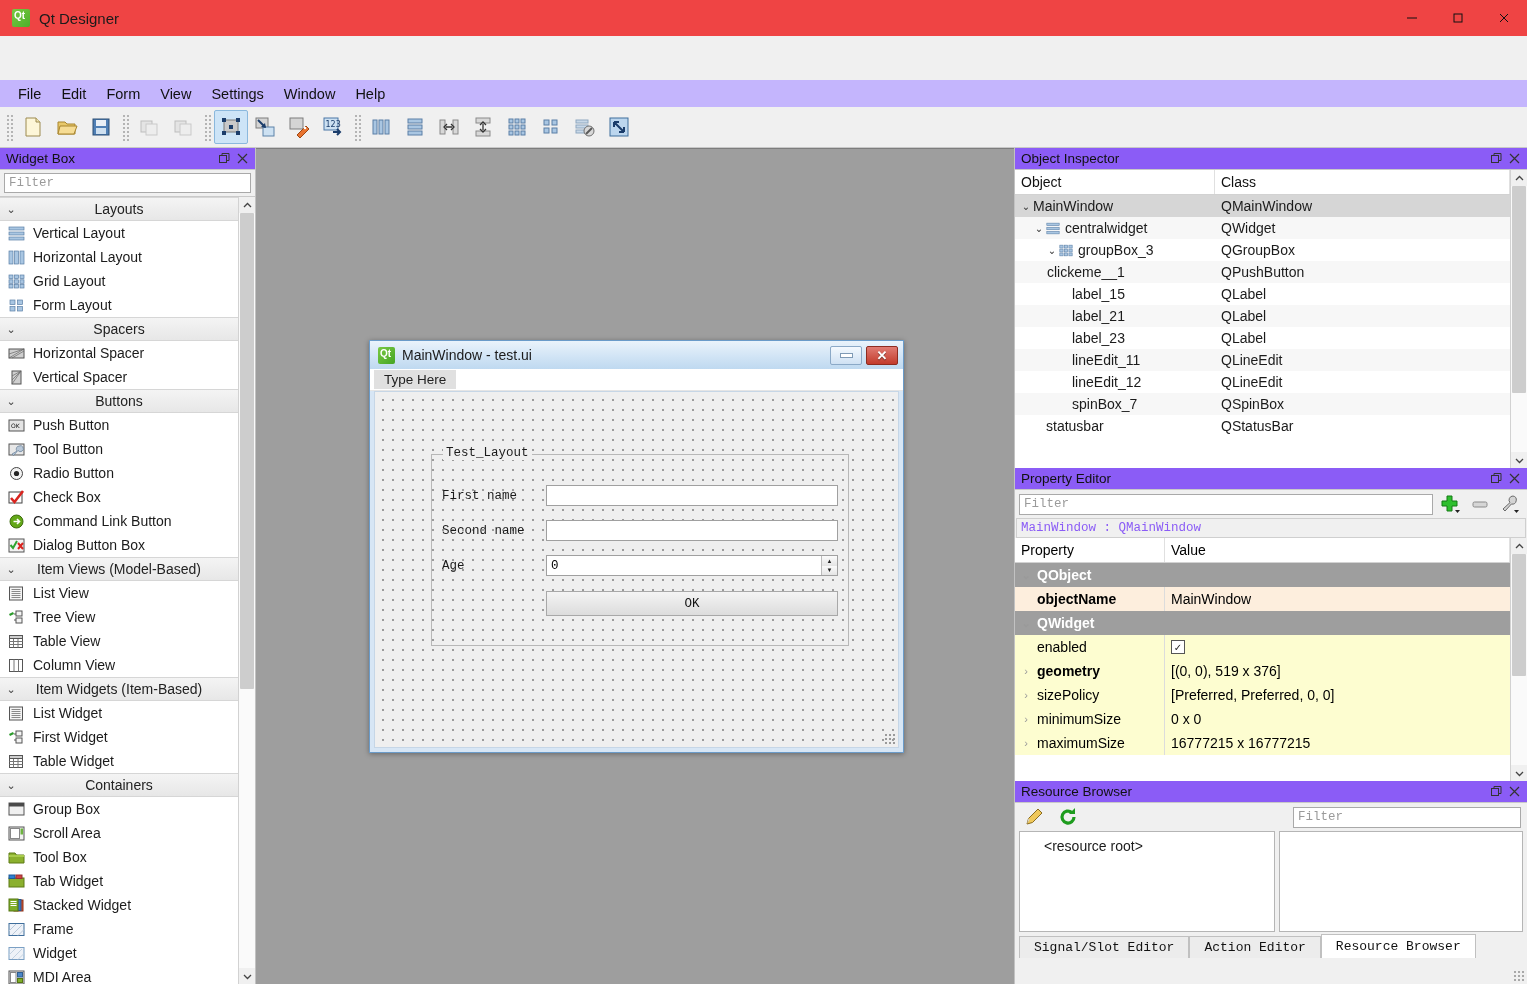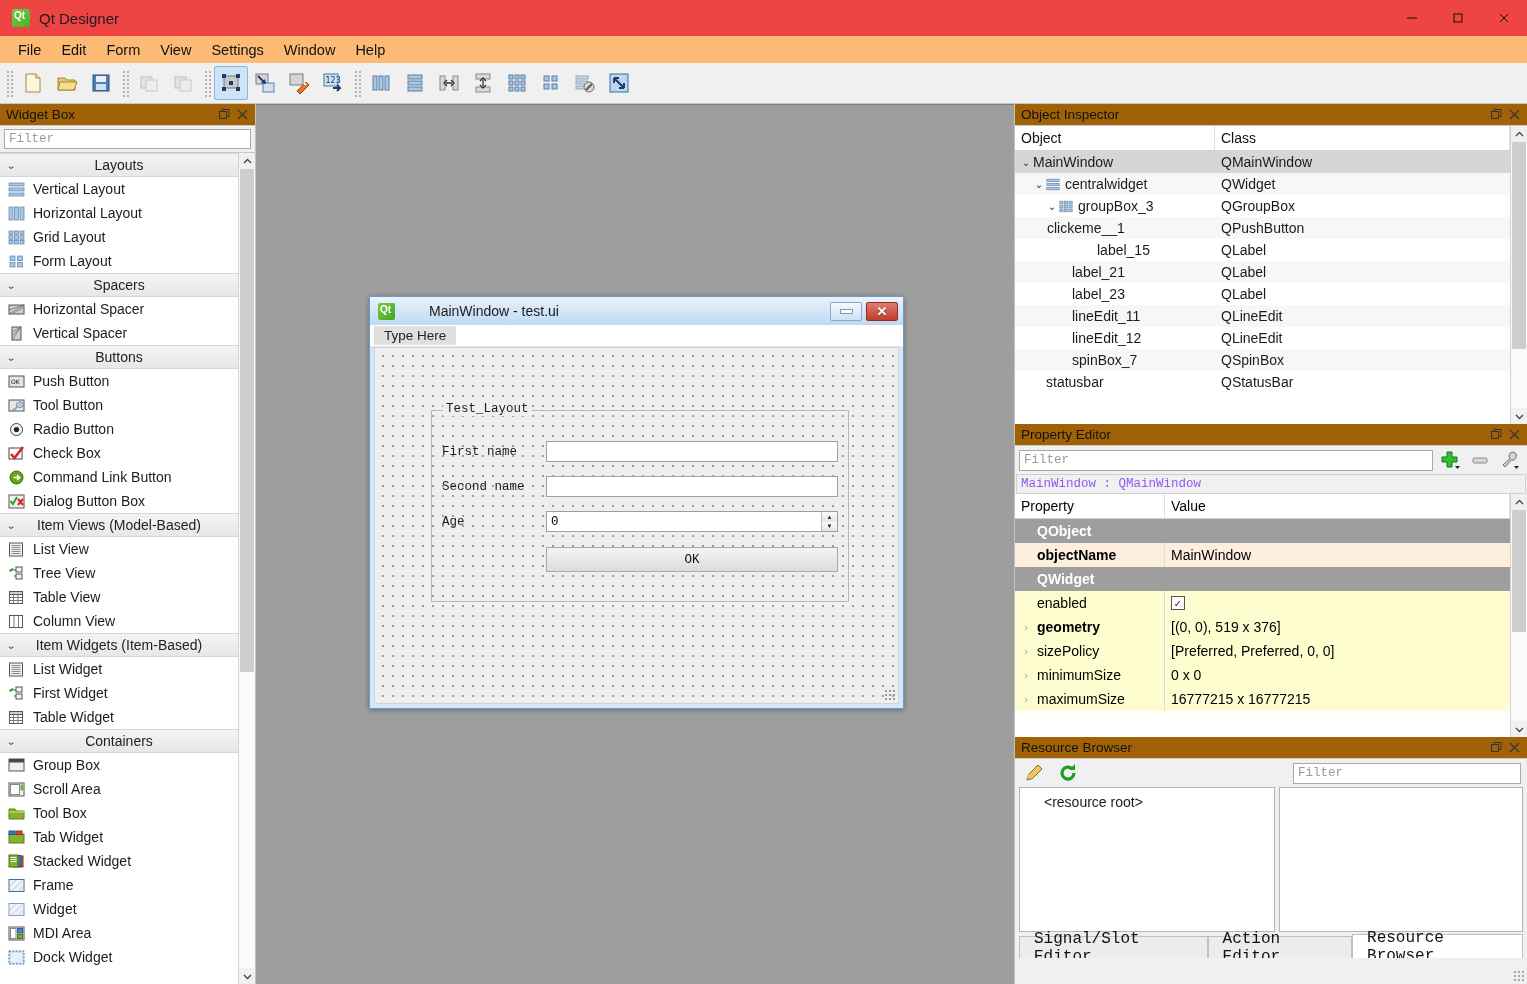--- a/index.html
+++ b/index.html
@@ -19,42 +19,42 @@
              background:linear-gradient(135deg,#7ac943 0%,#4caf2a 100%); border-radius:2px; }
   .tb-icon::after { content:"Qt"; position:absolute; left:2px; top:1px; font-size:10px; font-weight:bold; color:#fff;
                     font-family:"Liberation Sans", sans-serif; }
   .tb-title { font-size:15px; color:#1b1b1b; }
   .tb-spacer { flex:1; }
   .wbtn { width:46px; height:36px; display:flex; align-items:center; justify-content:center;
           font-size:15px; color:#111; cursor:default; }
   .wbtn svg { display:block; }
 
   
-  .menubar { height:27px; display:flex; align-items:center; padding-left:8px; background:#fdba74; flex:0 0 27px; }
+  .menubar { height:27px; display:flex; align-items:center; padding-left:8px; background:#c4b5fd; flex:0 0 27px;margin-top:44px; }
   .menu-item { padding:3px 10px; font-size:14.5px; color:#111; cursor:default; }
 
   
   .toolbar { height:41px; display:flex; align-items:center; background:#f0f0f0;
              border-bottom:1px solid #c8c8c8; flex:0 0 41px; padding-left:2px; }
   .tgrip { width:8px; height:28px; margin:0 3px;
            background-image:radial-gradient(#b4b4b4 1px, transparent 1.1px);
            background-size:4px 4px; background-position:1px 1px; }
   .tbtn { width:34px; height:34px; display:flex; align-items:center; justify-content:center;
           border:1px solid transparent; border-radius:2px; cursor:default; }
   .tbtn.active { background:#cde4f7; border-color:#8bb8dd; }
   .tbtn svg { display:block; }
 
   
   .body { flex:1; display:flex; min-height:0; }
 
   
   .widgetbox { width:256px; flex:0 0 256px; display:flex; flex-direction:column;
                background:#f0f0f0; border-right:1px solid #c2c2c2; min-height:0; }
   .dock-title { height:22px; display:flex; align-items:center; padding:0 4px 0 6px;
-                background:#a16207; border-bottom:1px solid #c9c9c9; flex:0 0 22px; }
+                background:#8b5cf6; border-bottom:1px solid #c9c9c9; flex:0 0 22px; }
   .dock-title .dt-text { flex:1; font-size:13.5px; color:#111; }
   .dock-btn { width:18px; height:18px; display:flex; align-items:center; justify-content:center; cursor:default; }
   .filter-input { margin:3px 4px; height:20px; border:1px solid #a9a9a9; background:#fff;
                   font-family:"Liberation Mono", monospace; font-size:12.5px; color:#333;
                   padding:0 4px; outline:none; }
   .filter-input::placeholder { color:#9a9a9a; opacity:1; }
 
   .wb-scrollwrap { flex:1; display:flex; min-height:0; border-top:1px solid #c9c9c9; }
   .wb-list { flex:1; overflow:hidden; background:#fff; }
   .wb-cat { height:24px; display:flex; align-items:center; font-size:14px; color:#222;
@@ -76,21 +76,21 @@
 
   
   .canvas { flex:1; background:#9e9e9e; position:relative; min-width:0;
             border-top:1px solid #7d7d7d; }
 
   
   .formwin { position:absolute; left:113px; top:191px; width:535px; height:413px;
              background:#d7e6f5; border:1px solid #6a9bc9;
              box-shadow:0 1px 5px rgba(0,0,0,.35); display:flex; flex-direction:column; }
   .fw-title { height:28px; flex:0 0 28px; display:flex; align-items:center; padding-left:8px;
-              background:linear-gradient(#eaf3fb,#cfe3f5 60%,#bfd9f0);gap:27px; }
+              background:linear-gradient(#eaf3fb,#cfe3f5 60%,#bfd9f0); }
   .fw-qt { width:17px; height:17px; border-radius:2px; margin-right:7px;
            background:linear-gradient(135deg,#7ac943,#45a524); position:relative; flex:0 0 17px; }
   .fw-qt::after { content:"Qt"; position:absolute; left:2px; top:1px; font-size:10px; font-weight:bold; color:#fff; }
   .fw-name { font-size:14px; color:#1b1b1b; flex:1; }
   .fw-ctrls { display:flex; gap:4px; padding-right:5px; }
   .fw-min, .fw-close { width:32px; height:19px; border:1px solid #8ba9c7; border-radius:2px;
                        display:flex; align-items:center; justify-content:center; cursor:default; }
   .fw-min { background:linear-gradient(#f4f9fe,#cfe1f3); }
   .fw-min i { display:block; width:13px; height:5px; background:#fff; border:1px solid #7f9ab5; }
   .fw-close { background:linear-gradient(#e07b72,#c33b2c); border-color:#8e2c20; }
@@ -174,21 +174,21 @@
   .rb-spacer { flex:1; }
   .rb-filter { width:228px; height:21px; border:1px solid #a9a9a9; background:#fff;
                font-family:"Liberation Mono", monospace; font-size:12.5px; padding:0 4px; outline:none; color:#333; }
   .rb-filter::placeholder { color:#9a9a9a; opacity:1; }
   .rb-panes { flex:1; display:flex; gap:4px; padding:0 4px; min-height:0; }
   .rb-pane { background:#fff; border:1px solid #b5b5b5; overflow:hidden; }
   .rb-left { width:256px; flex:0 0 256px; padding:6px 0 0 24px; font-size:14px; color:#1b1b1b; }
   .rb-right { flex:1; }
   .rb-tabs { height:26px; flex:0 0 26px; display:flex; align-items:flex-end; padding:0 4px; gap:0; }
   .rb-tab { height:22px; display:flex; align-items:center; padding:0 14px;
-            font-family:"Liberation Mono", monospace; font-size:16px; color:#111;
+            font-family:"Liberation Mono", monospace; font-size:13px; color:#111;
             background:#ececec; border:1px solid #c0c0c0; border-bottom:none; cursor:default; }
   .rb-tab.active { background:#fff; height:24px; }
   .statusstrip { height:26px; flex:0 0 26px; background:#f0f0f0; position:relative; }
   .sz-grip { position:absolute; right:3px; bottom:3px; width:11px; height:11px;
              background-image:radial-gradient(#a8a8a8 1px, transparent 1.1px); background-size:4px 4px; }
 </style>
 </head>
 <body>
 
 <div class="app">
@@ -840,21 +840,21 @@
                   <div class="oi-class">QGroupBox</div>
                 </div>
                 <div class="oi-row">
                   <div class="oi-obj" style="padding-left: 18px;">
                     <span class="oi-chev"></span>
                     <span class="oi-name">clickeme__1</span>
                   </div>
                   <div class="oi-class">QPushButton</div>
                 </div>
                 <div class="oi-row">
-                  <div class="oi-obj" style="padding-left: 68px;">
+                  <div class="oi-obj" style="padding-left: 43px;">
                     <span class="oi-chev"></span>
                     <span class="oi-name">label_15</span>
                   </div>
                   <div class="oi-class">QLabel</div>
                 </div>
                 <div class="oi-row">
                   <div class="oi-obj" style="padding-left: 43px;">
                     <span class="oi-chev"></span>
                     <span class="oi-name">label_21</span>
                   </div>

